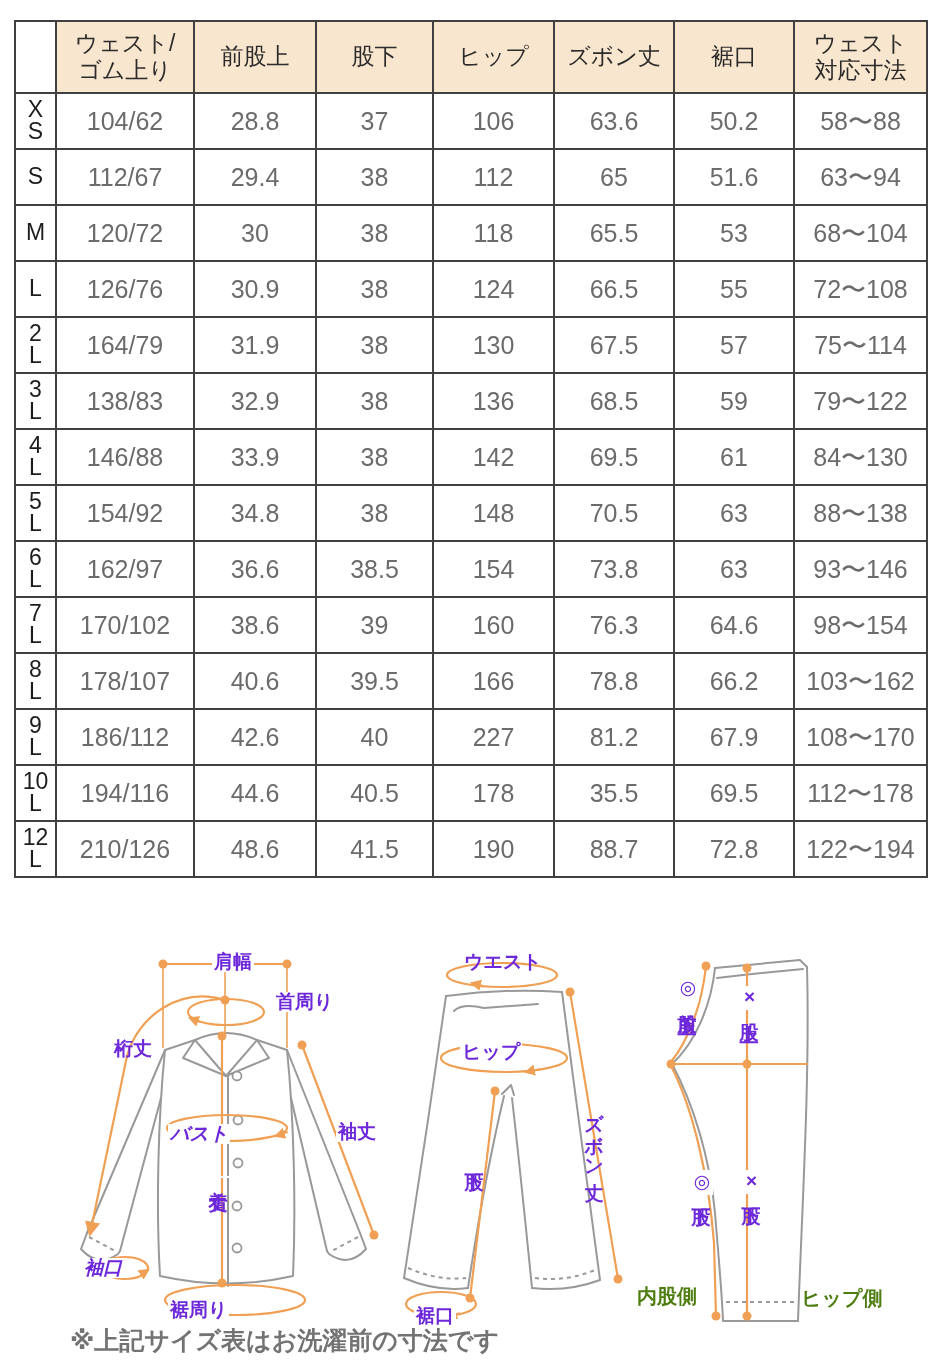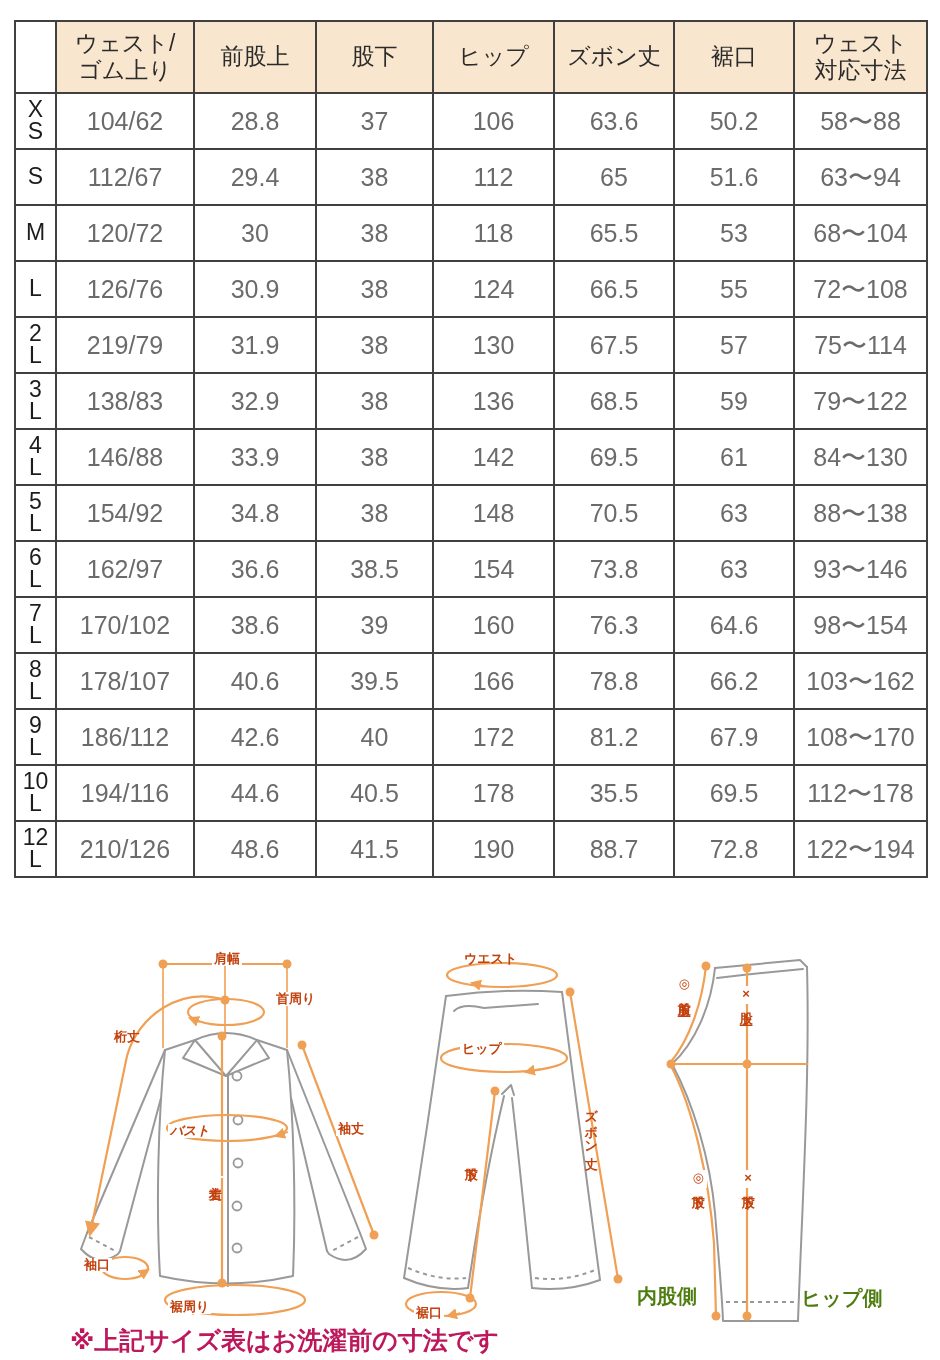--- a/index.html
+++ b/index.html
@@ -21,35 +21,35 @@
   table.size-table thead th.corner{background:#ffffff;}
   table.size-table tbody tr{height:56px;}
   table.size-table tbody th{
     background:#ffffff;color:#1c1c1c;font-size:23px;font-weight:normal;
     white-space:pre-line;line-height:0.95;
   }
   table.size-table tbody td{color:#6b6b6b;font-size:25px;background:#ffffff;}
   
   .diagram{position:absolute;}
   .dg-label{
-    position:absolute;font-size:13px;font-weight:bold;color:#c2410c;
+    position:absolute;font-size:19px;font-weight:bold;color:#6d28d9;
     line-height:1.05;white-space:nowrap;
   }
   .dg-label.bg{background:#ffffff;padding:0 2px;}
   .dg-label.vert{writing-mode:vertical-rl;text-orientation:upright;letter-spacing:1px;}
   .dg-label.gray{color:#4d7c0f;font-size:20px;}
   svg .outline{stroke:#999999;stroke-width:2;fill:none;stroke-linecap:round;stroke-linejoin:round;}
   svg .outline-dash{stroke:#999999;stroke-width:2;fill:none;stroke-dasharray:4 4;}
   svg .meas{stroke:#f0a054;stroke-width:2.2;fill:none;stroke-linecap:round;}
   svg .meas-thin{stroke:#f0a054;stroke-width:1.6;fill:none;}
   svg .dot{fill:#f0a054;stroke:none;}
   svg .btn{fill:#ffffff;stroke:#999999;stroke-width:1.8;}
   
   .note{
-    position:absolute;left:70px;top:1324px;font-size:25px;font-weight:bold;color:#be185d;
+    position:absolute;left:70px;top:1324px;font-size:25px;font-weight:bold;color:#737373;
   }
 </style>
 </head>
 <body>
 
 <div class="size-table-wrap">
   <table class="size-table">
     <colgroup>
       <col style="width:41px">
         <col style="width:138px">
@@ -112,21 +112,21 @@
           <td>30.9</td>
           <td>38</td>
           <td>124</td>
           <td>66.5</td>
           <td>55</td>
           <td>72〜108</td>
         </tr>
         <tr>
           <th>2
 L</th>
-          <td>219/79</td>
+          <td>164/79</td>
           <td>31.9</td>
           <td>38</td>
           <td>130</td>
           <td>67.5</td>
           <td>57</td>
           <td>75〜114</td>
         </tr>
         <tr>
           <th>3
 L</th>
@@ -192,21 +192,21 @@
           <td>78.8</td>
           <td>66.2</td>
           <td>103〜162</td>
         </tr>
         <tr>
           <th>9
 L</th>
           <td>186/112</td>
           <td>42.6</td>
           <td>40</td>
-          <td>172</td>
+          <td>227</td>
           <td>81.2</td>
           <td>67.9</td>
           <td>108〜170</td>
         </tr>
         <tr>
           <th>10
 L</th>
           <td>194/116</td>
           <td>44.6</td>
           <td>40.5</td>
@@ -281,25 +281,25 @@
     <circle class="dot" cx="192" cy="335" r="4.5"></circle>
     <ellipse class="meas" cx="197" cy="180" rx="60" ry="13"></ellipse>
     <path class="meas-thin" d="M258,184 L246,188" marker-end="url(#arr-s)"></path>
     <ellipse class="meas" cx="95" cy="320" rx="23" ry="11"></ellipse>
     <path class="meas-thin" d="M112,326 L118,322" marker-end="url(#arr-s)"></path>
     <ellipse class="meas" cx="205" cy="352" rx="70" ry="15"></ellipse>
     <path class="meas-thin" d="M168,363 L156,360" marker-end="url(#arr-s)"></path>
   </svg>
   <div class="dg-label bg" style="left:182px;top:4px;">肩幅</div>
   <div class="dg-label bg" style="left:208px;top:44px;margin-left:36px;">首周り</div>
-  <div class="dg-label" style="left:84px;top:82px;">桁丈</div>
+  <div class="dg-label" style="left:84px;top:91px;">桁丈</div>
   <div class="dg-label bg" style="left:138px;top:176px;font-style:italic;">バスト</div>
   <div class="dg-label bg" style="left:306px;top:174px;">袖丈</div>
   <div class="dg-label vert bg" style="left:176px;top:228px;">着丈</div>
-  <div class="dg-label bg" style="left:52px;top:310px;">袖口</div>
+  <div class="dg-label bg" style="left:52px;top:310px;font-style:italic;">袖口</div>
   <div class="dg-label bg" style="left:138px;top:352px;">裾周り</div>
 </div>
 
 <div class="diagram" style="left:388px;top:948px;width:290px;height:408px;">
   <svg width="290" height="408" viewBox="0 0 290 408">
     <defs>
       <marker id="arr-p" viewBox="0 0 10 10" refX="8" refY="5" markerWidth="7" markerHeight="7" orient="auto-start-reverse">
         <path d="M0,0 L10,5 L0,10 z" fill="#f0a054"></path>
       </marker>
     </defs>

